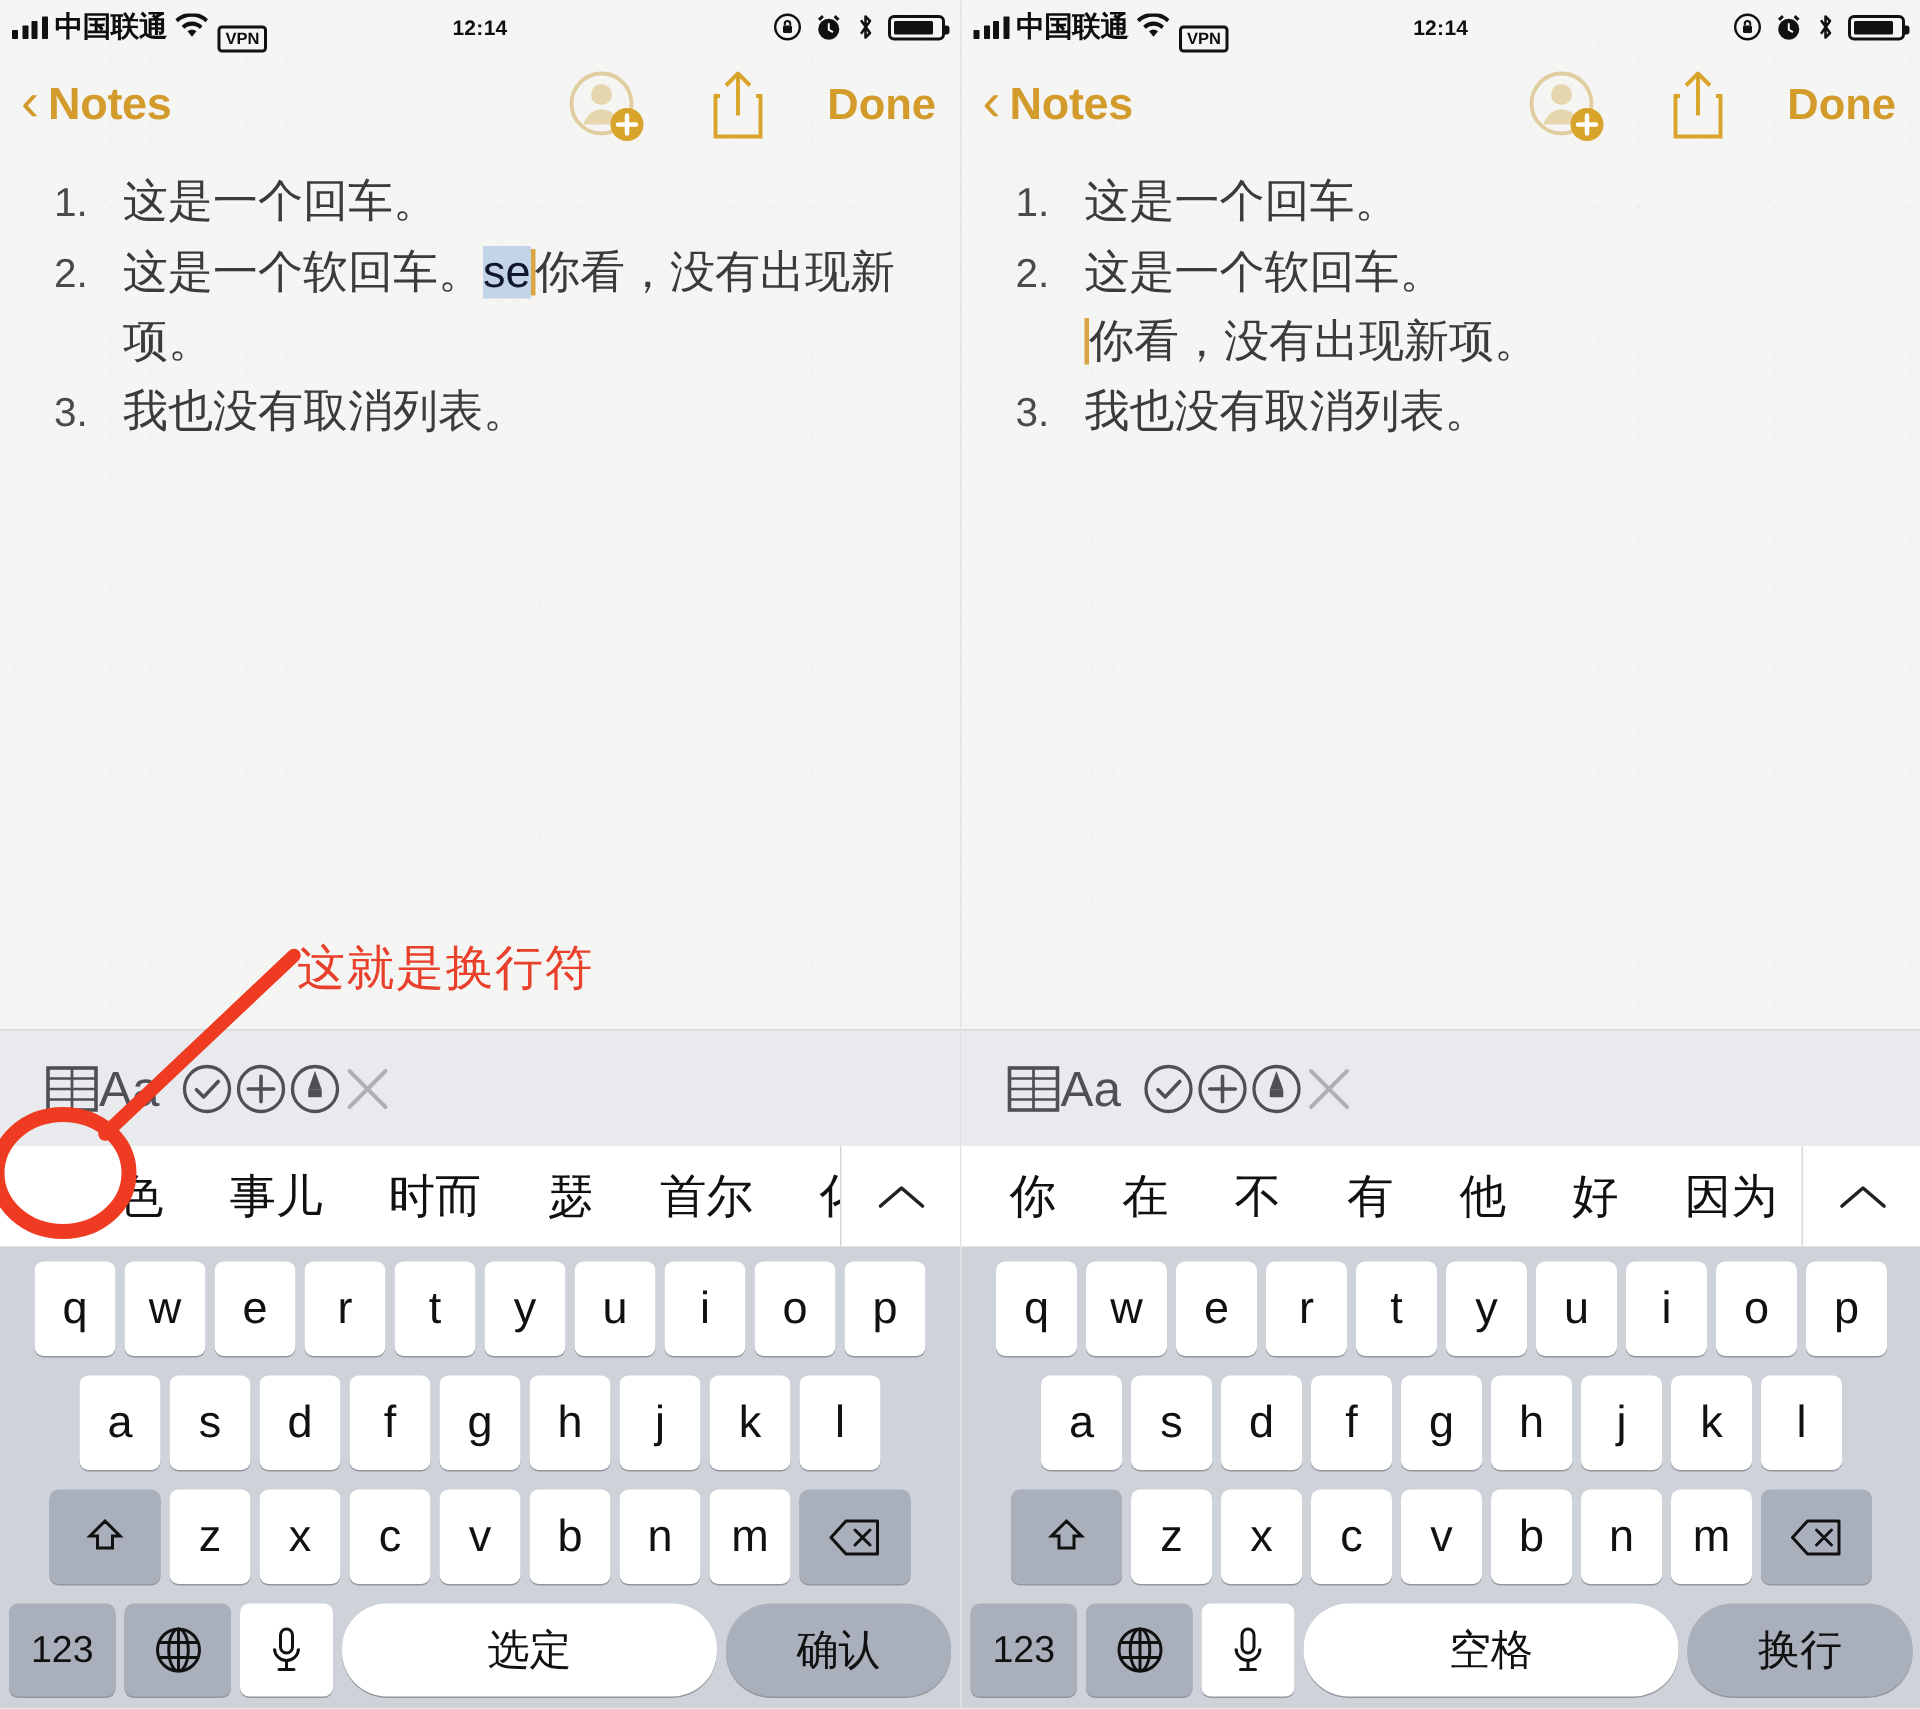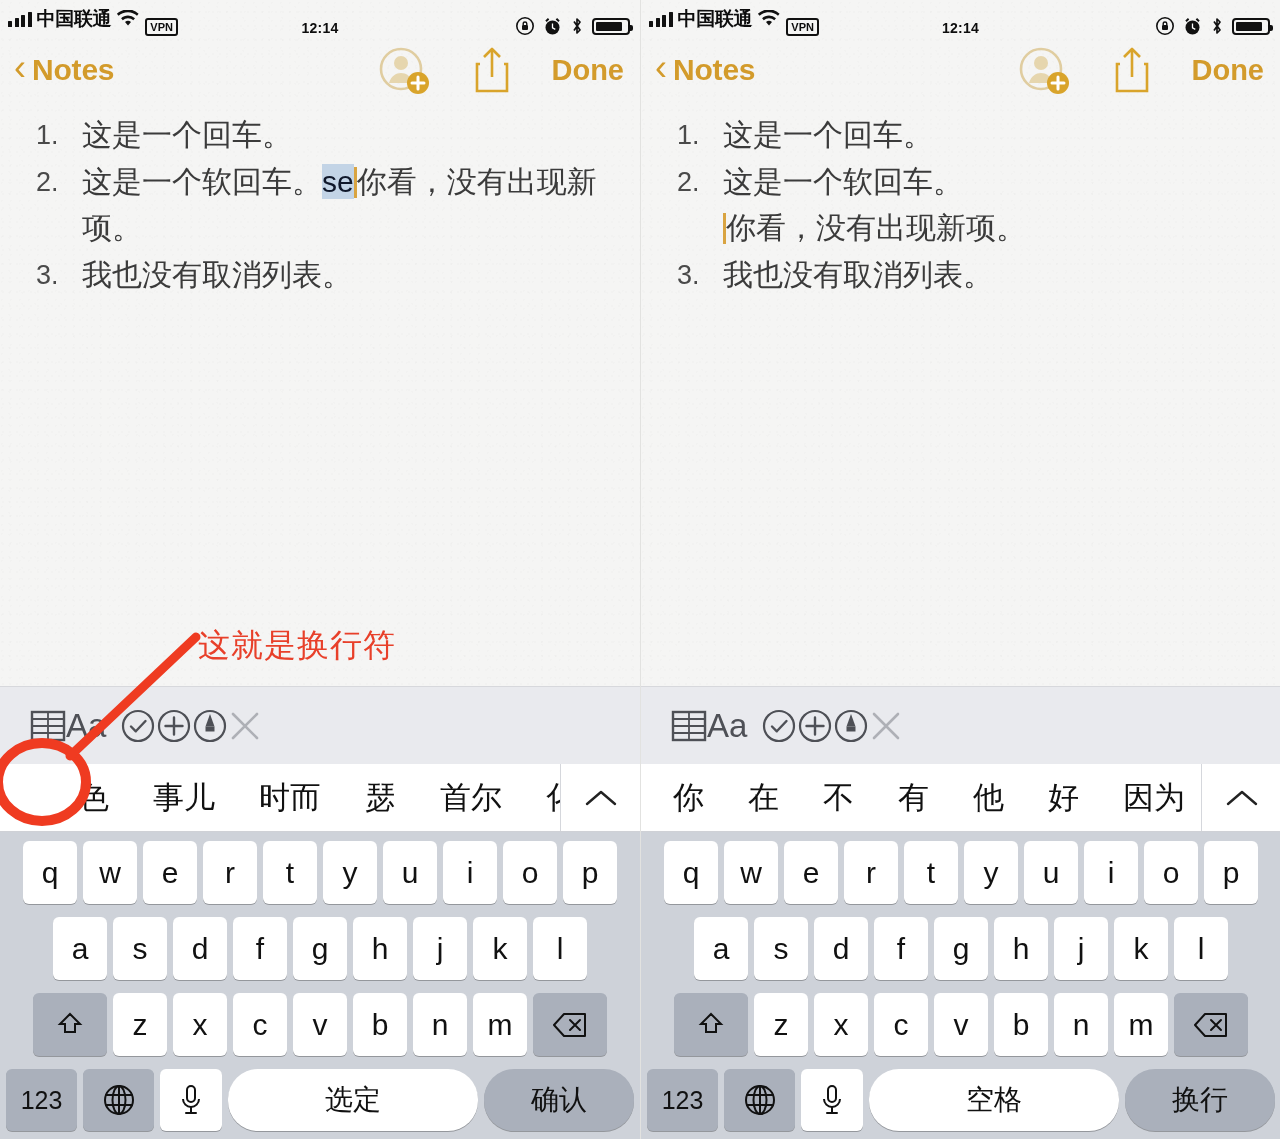--- a/index.html
+++ b/index.html
@@ -20,21 +20,21 @@
       radial-gradient(circle at 70% 60%, rgba(0,0,0,0.012) 0 1px, transparent 1px),
       radial-gradient(circle at 45% 85%, rgba(0,0,0,0.010) 0 1px, transparent 1px),
       #f5f5f4;
     background-size: 9px 9px, 13px 11px, 7px 14px, 100% 100%;
   }
   .pane.right { border-left: 1px solid #e2e2e0; }
 
   
   .statusbar {
     position: relative; height: 36px; width: 100%;
-    display: flex; align-items: flex-end;
+    display: flex; align-items: center;
     font-size: 20px; font-weight: bold; color: #0d0d0d;
   }
   .sb-left { display: flex; align-items: center; gap: 5px; padding-left: 8px; }
   .sb-center { position: absolute; left: 0; right: 0; text-align: center;
                font-size: 14px; font-weight: bold; letter-spacing: .2px; }
   .sb-right { margin-left: auto; display: flex; align-items: center; gap: 8px; padding-right: 10px; }
   .bars { display: flex; align-items: flex-end; gap: 2.5px; height: 15px; }
   .bars i { display: block; width: 4px; background: #111; border-radius: .5px; }
   .bars i:nth-child(1){height:6px}.bars i:nth-child(2){height:9px}
   .bars i:nth-child(3){height:12px}.bars i:nth-child(4){height:15px}

